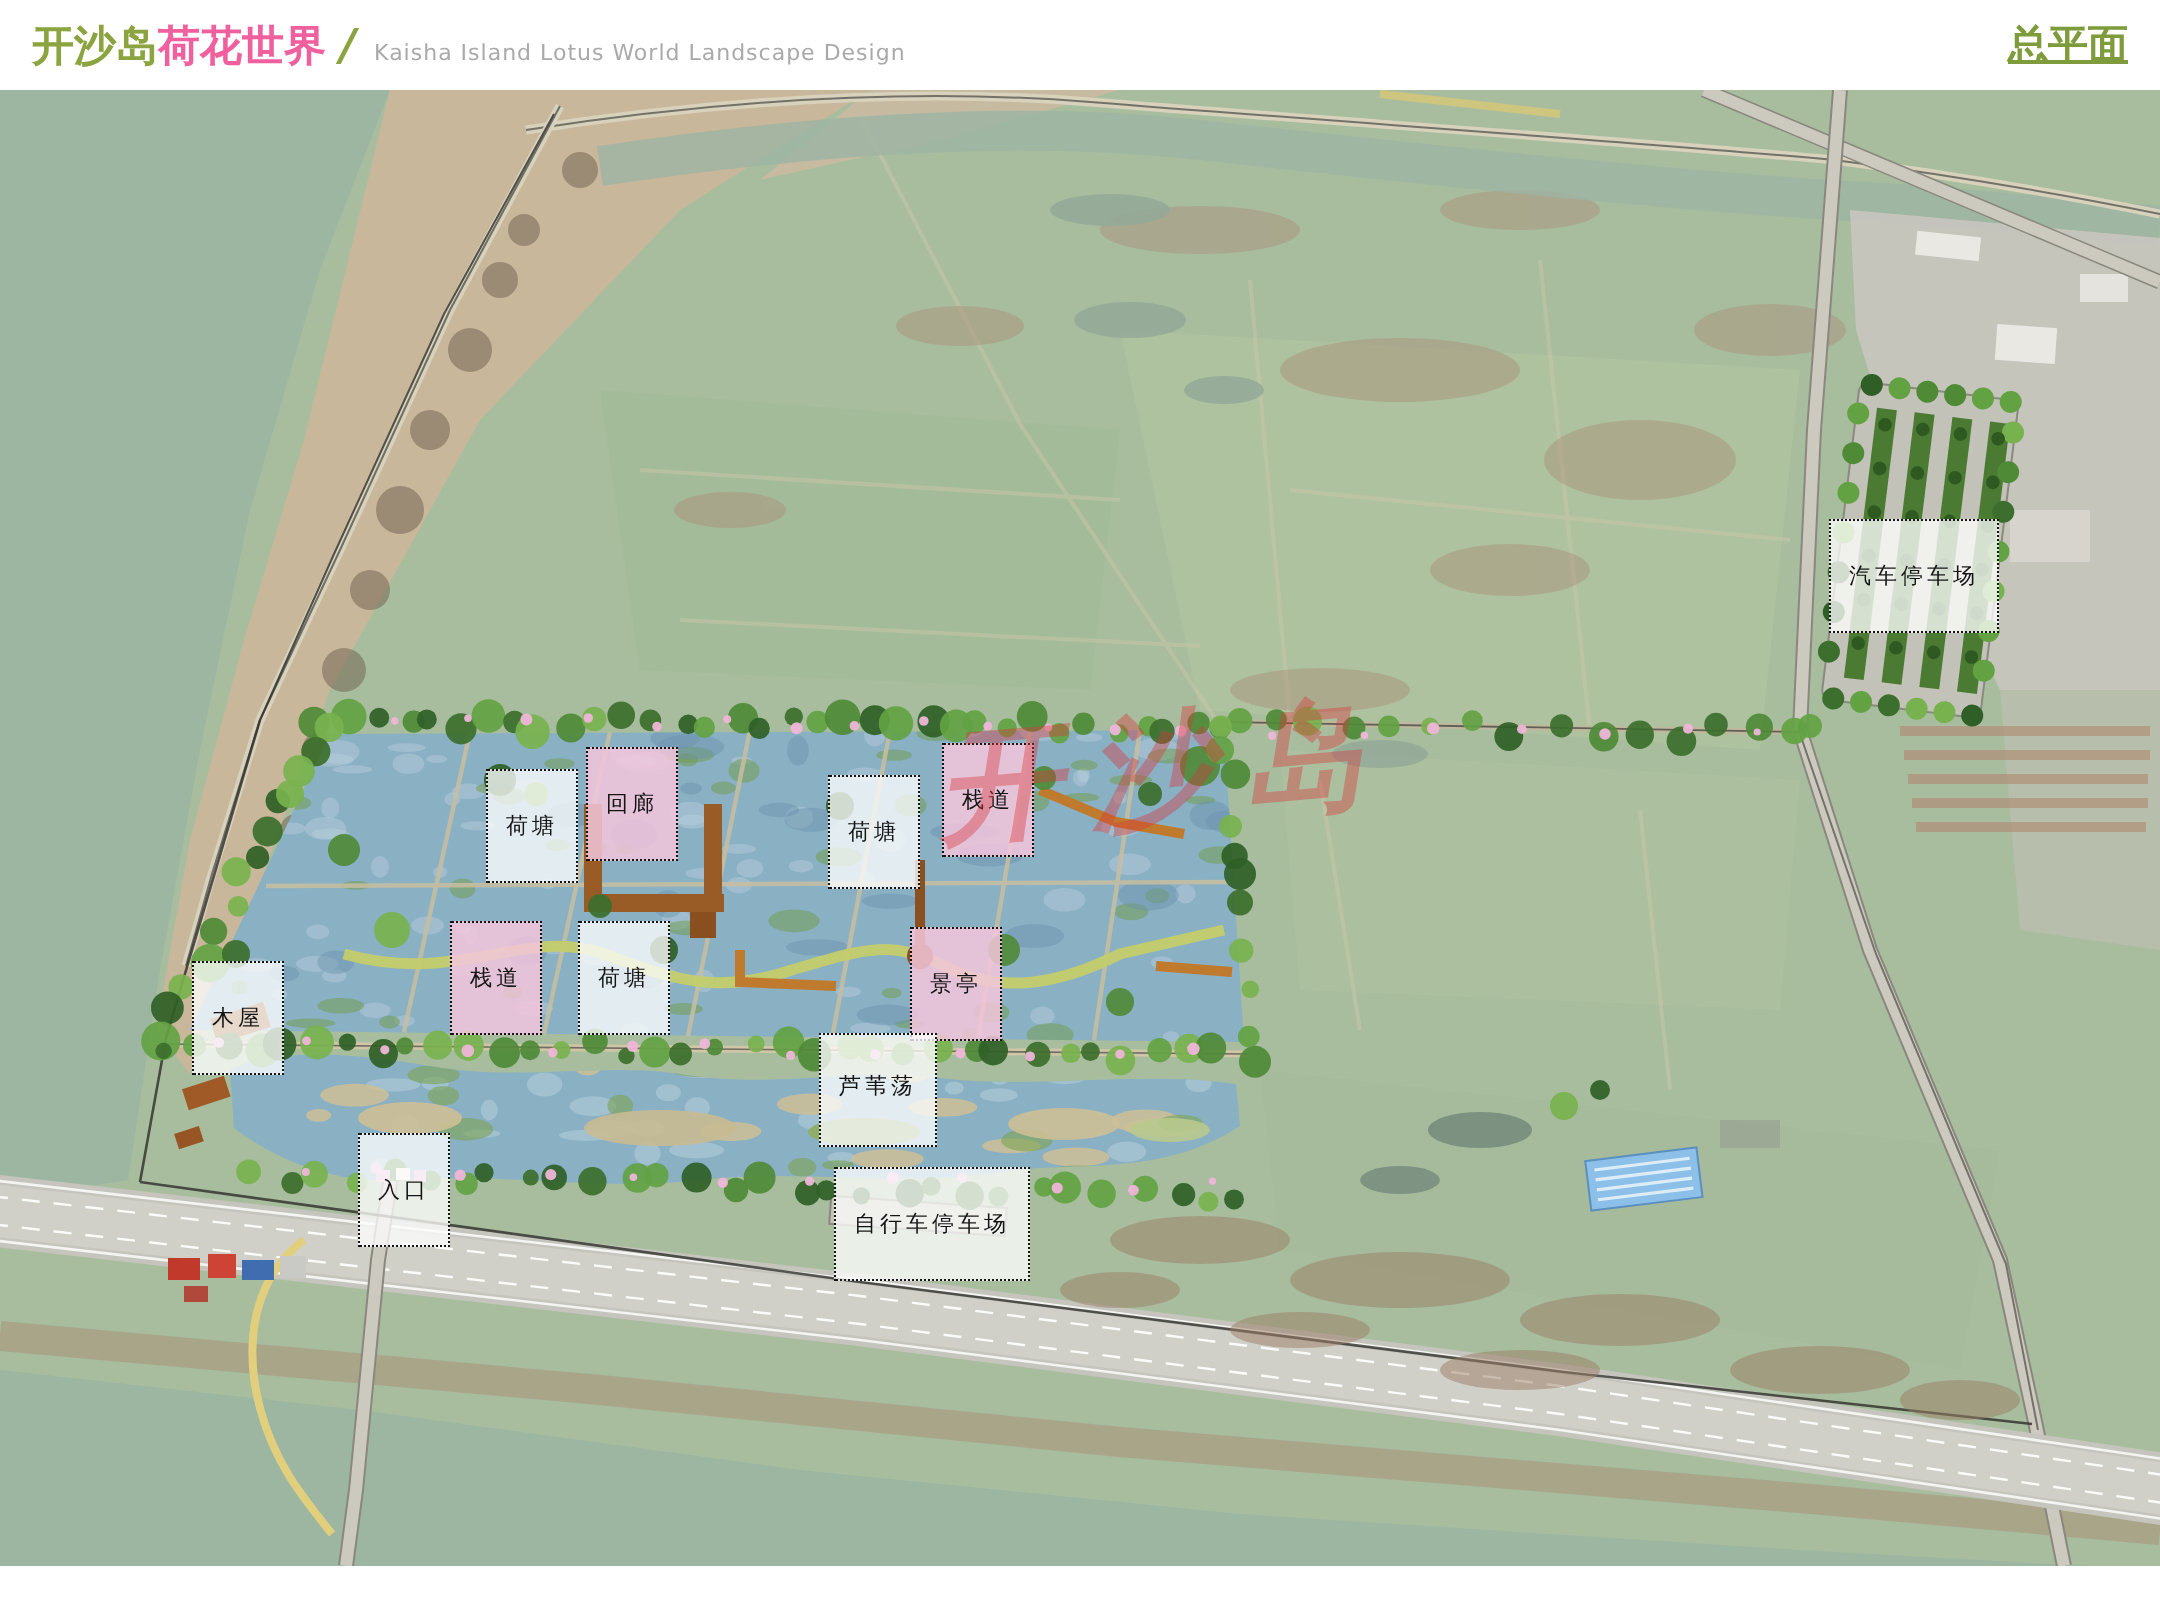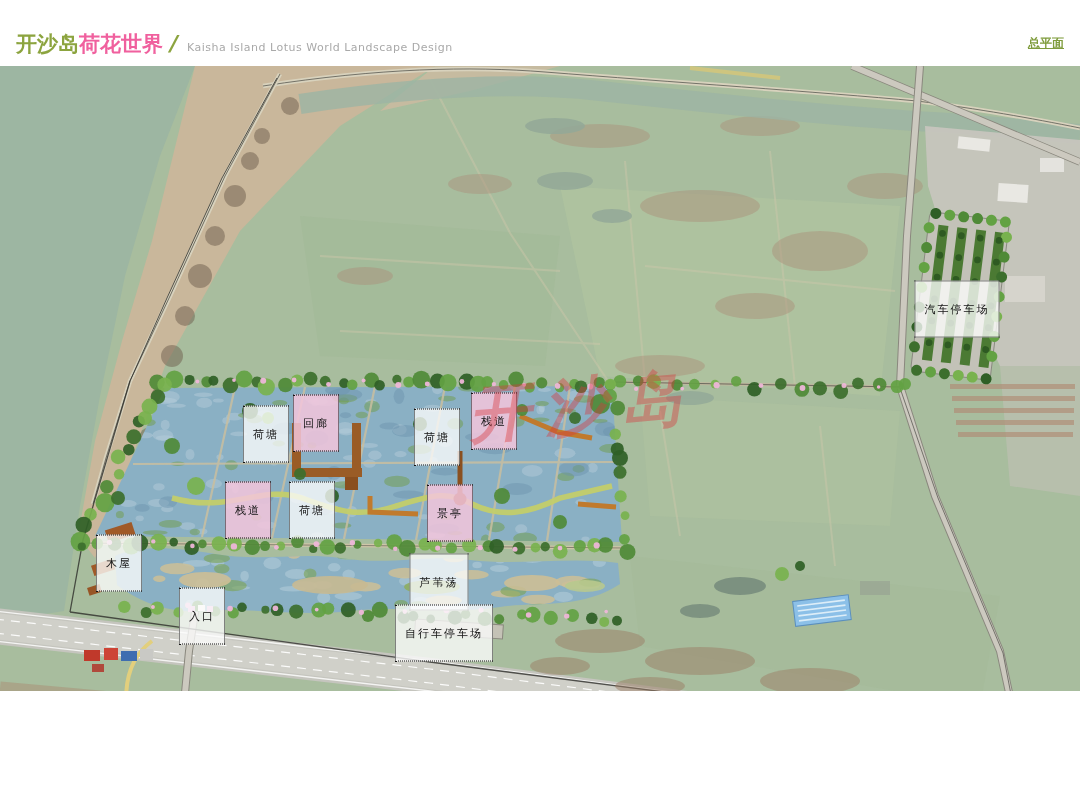--- a/index.html
+++ b/index.html
@@ -1,26 +1,26 @@
 <!DOCTYPE html>
 <html><head>
 <meta charset="utf-8">
 <style>
   html,body{margin:0;padding:0;background:#ffffff;}
-  .page{position:relative;width:1080px;height:670px;background:#a21caf;overflow:hidden;
-        font-family:"DejaVu Sans","Liberation Sans",sans-serif;margin-top:21px;}
+  .page{position:relative;width:1080px;height:810px;background:#a21caf;overflow:hidden;
+        font-family:"DejaVu Sans","Liberation Sans",sans-serif;}
   
   .hdr{position:absolute;top:0;left:0;width:1080px;height:45px;background:#fff;
        display:flex;align-items:center;justify-content:space-between;padding:0 16px;box-sizing:border-box;}
   .hdr .title{font-weight:bold;font-size:21px;white-space:nowrap;display:flex;align-items:baseline;}
   .t-green{color:#8ca43f}
   .t-pink{color:#f0609e}
   .t-slash{color:#8ca43f;font-style:italic;font-size:22px;margin:0 9px 0 7px;font-weight:bold;}
   .t-en{font-size:11px;color:#a9a9a9;font-weight:normal;letter-spacing:.5px;}
-  .plan-type{font-size:12px;font-weight:bold;color:#7f9c3c;white-space:nowrap;text-decoration:underline;}
+  .plan-type{font-size:20px;font-weight:bold;color:#7f9c3c;white-space:nowrap;text-decoration:underline;}
   
   .map{position:absolute;top:45px;left:0;width:1080px;height:738px;background:#a8bd9e;overflow:hidden;}
   .map svg{position:absolute;top:0;left:0;}
   .footer-band{position:absolute;left:0;top:783px;width:1080px;height:27px;background:#ffffff;}
   
   .map-label{position:absolute;transform:translate(-50%,-50%);
        font-family:"DejaVu Sans","Liberation Sans",sans-serif;font-size:11px;line-height:1;
        letter-spacing:2px;color:#141414;padding:22px 9px;border:1.6px dotted #141414;
        background:rgba(252,252,252,.78);white-space:nowrap;z-index:4;}
   .map-label.pink{background:rgba(243,198,220,.85);}
@@ -700,25 +700,25 @@
       </g>
     </svg>
 
     <div id="labels-layer">
         <div class="map-label" style="left: 266px; top: 368px;">荷塘</div>
         <div class="map-label pink" style="left: 316px; top: 357px; text-align: center;">回廊</div>
         <div class="map-label" style="left: 437px; top: 371px;">荷塘</div>
         <div class="map-label pink" style="left: 494px; top: 355px;">栈道</div>
         <div class="map-label pink" style="left: 248px; top: 444px;">栈道</div>
         <div class="map-label" style="left: 312px; top: 444px;">荷塘</div>
-        <div class="map-label pink" style="left: 450px; top: 447px;">景亭</div>
-        <div class="map-label" style="left: 119px; top: 497px; text-align: right;">木屋</div>
+        <div class="map-label pink" style="left: 478px; top: 447px;">景亭</div>
+        <div class="map-label" style="left: 119px; top: 464px; text-align: right;">木屋</div>
         <div class="map-label" style="left: 202px; top: 550px;">入口</div>
-        <div class="map-label" style="left: 439px; top: 516px;">芦苇荡</div>
-        <div class="map-label" style="left: 444px; top: 567px;">自行车停车场</div>
+        <div class="map-label" style="left: 439px; top: 500px; font-family: Liberation Mono, monospace;">芦苇荡</div>
+        <div class="map-label" style="left: 466px; top: 567px;">自行车停车场</div>
         <div class="map-label" style="left: 957px; top: 243px;">汽车停车场</div>
       </div>
 
     <div class="wm-cal">开沙岛</div>
   </div>
 
   <div class="footer-band"></div>
 </div>
 
 </body></html>

